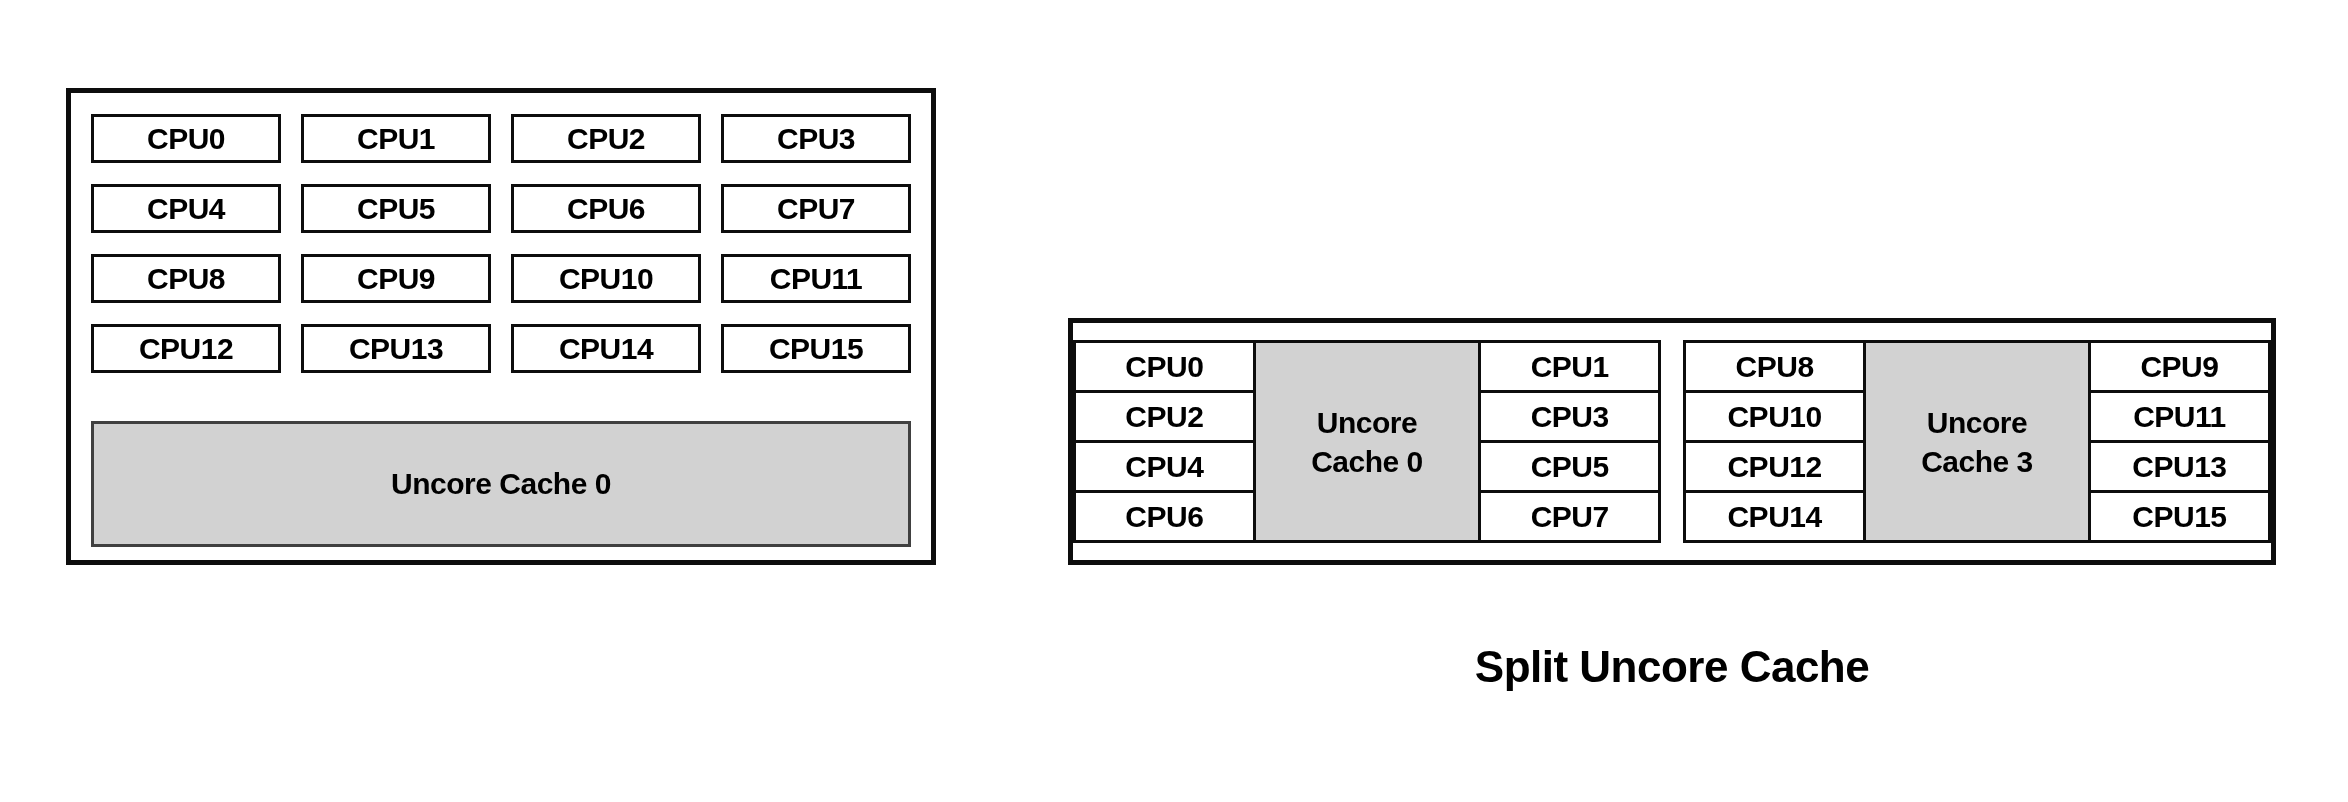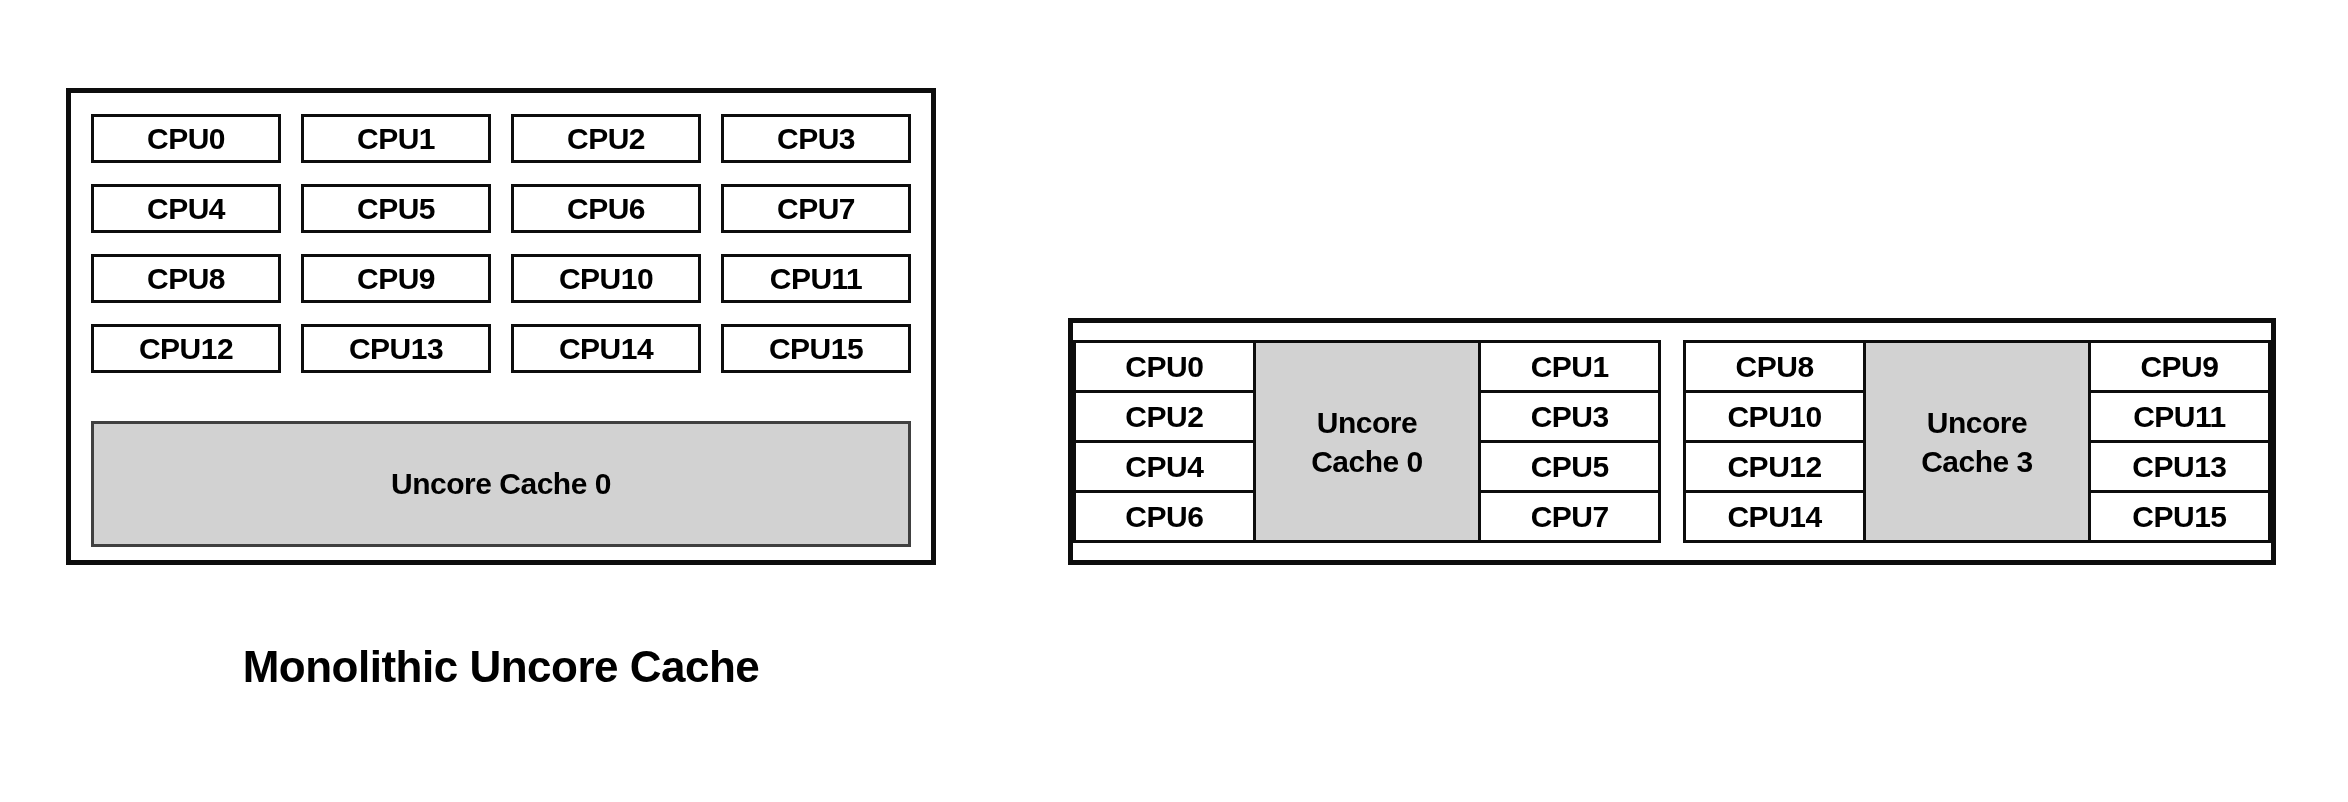--- a/index.html
+++ b/index.html
@@ -184,15 +184,15 @@
       </tr>
       <tr>
         <td>CPU14</td>
         <td>CPU15</td>
       </tr>
     </tbody>
       </table>
 
   </div>
 
-  <div class="caption caption-left">Monolithic Uncore Cache</div>
+  <div class="caption caption-right">Split Uncore Cache</div>
 
 </div>
 
 </body></html>

